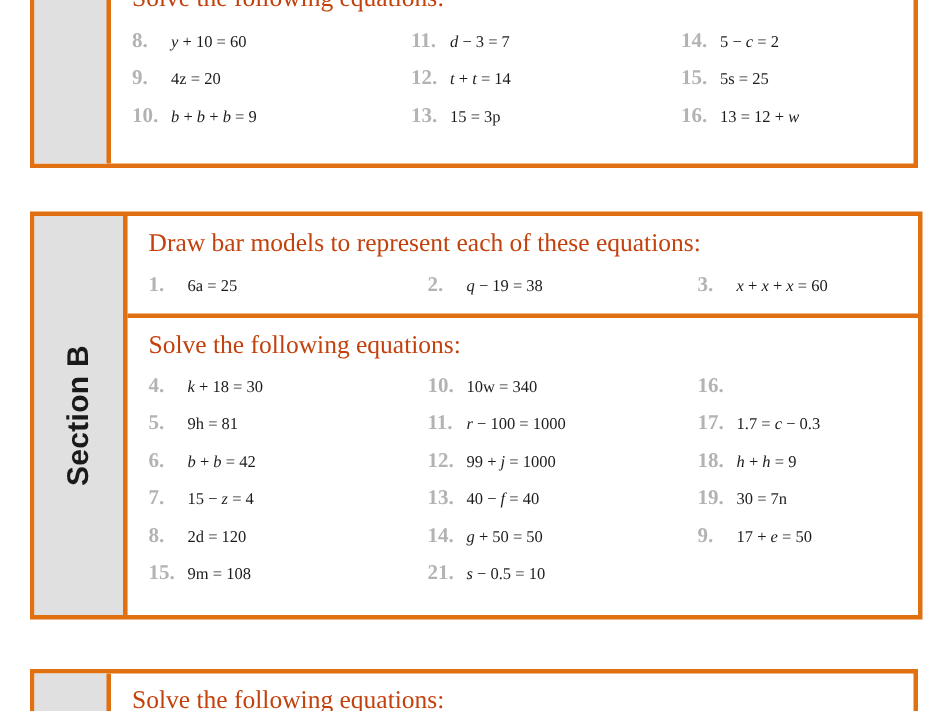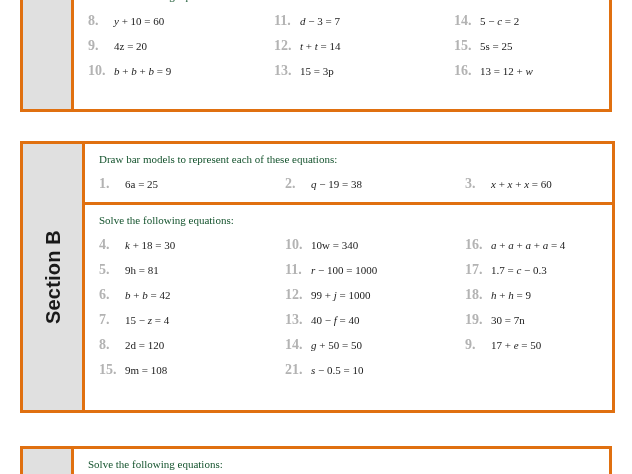--- a/index.html
+++ b/index.html
@@ -59,22 +59,22 @@
   .block {
     padding: 9px 0 10px 14px;
     position: relative;
   }
   .block.divided {
     border-top: 3px solid #E07010;
   }
 
   .prompt {
     font-family: "Liberation Serif", serif;
-    font-size: 11px;
-    color: #14532d;
+    font-size: 17px;
+    color: #c2410c;
     margin: 0 0 11px 0;
     line-height: 1.1;
   }
 
   .grid {
     display: grid;
     grid-template-columns: 186px 180px 1fr;
     row-gap: 9px;
     column-gap: 0;
   }
@@ -208,21 +208,20 @@
         <div class="item">
             <span class="item-num">4.</span>
             <span class="item-eq"><i>k</i> + 18 = 30</span>
           </div>
         <div class="item">
             <span class="item-num">10.</span>
             <span class="item-eq">10w = 340</span>
           </div>
         <div class="item">
             <span class="item-num">16.</span>
-            <span class="item-eq"><i>a</i> + <i>a</i> + <i>a</i> + <i>a</i> = 4</span>
           </div>
         <div class="item">
             <span class="item-num">5.</span>
             <span class="item-eq">9h = 81</span>
           </div>
         <div class="item">
             <span class="item-num">11.</span>
             <span class="item-eq"><i>r</i> − 100 = 1000</span>
           </div>
         <div class="item">

